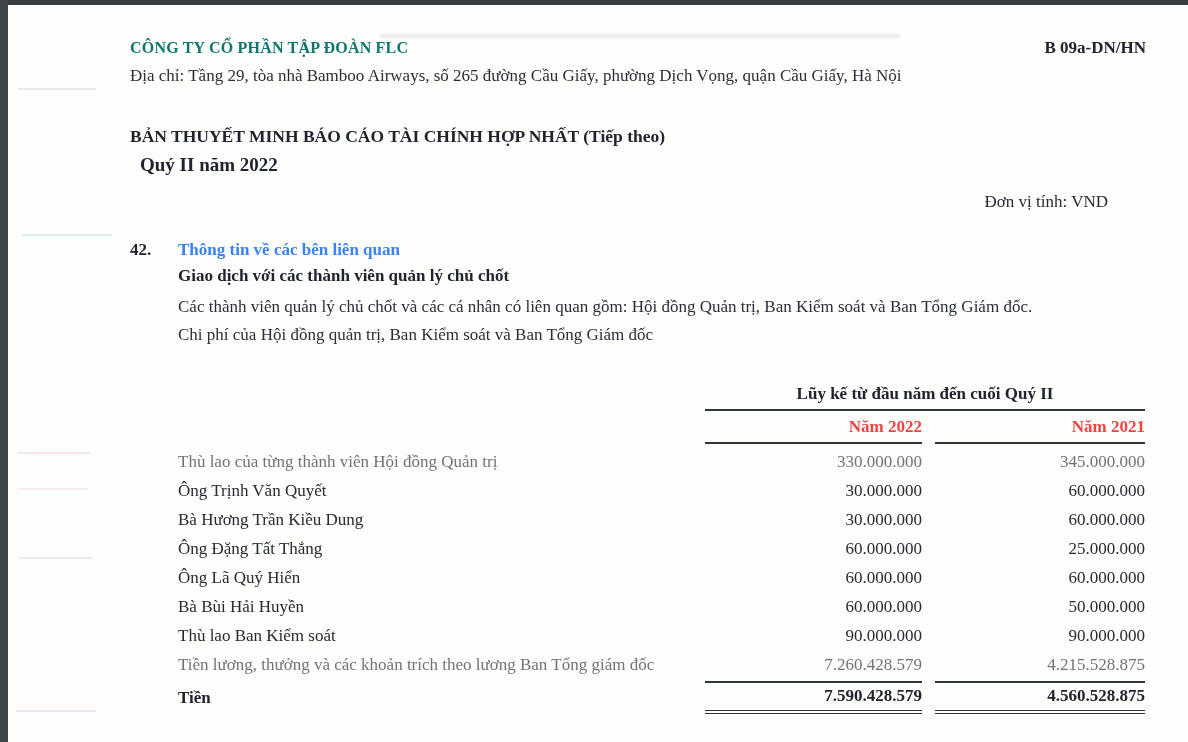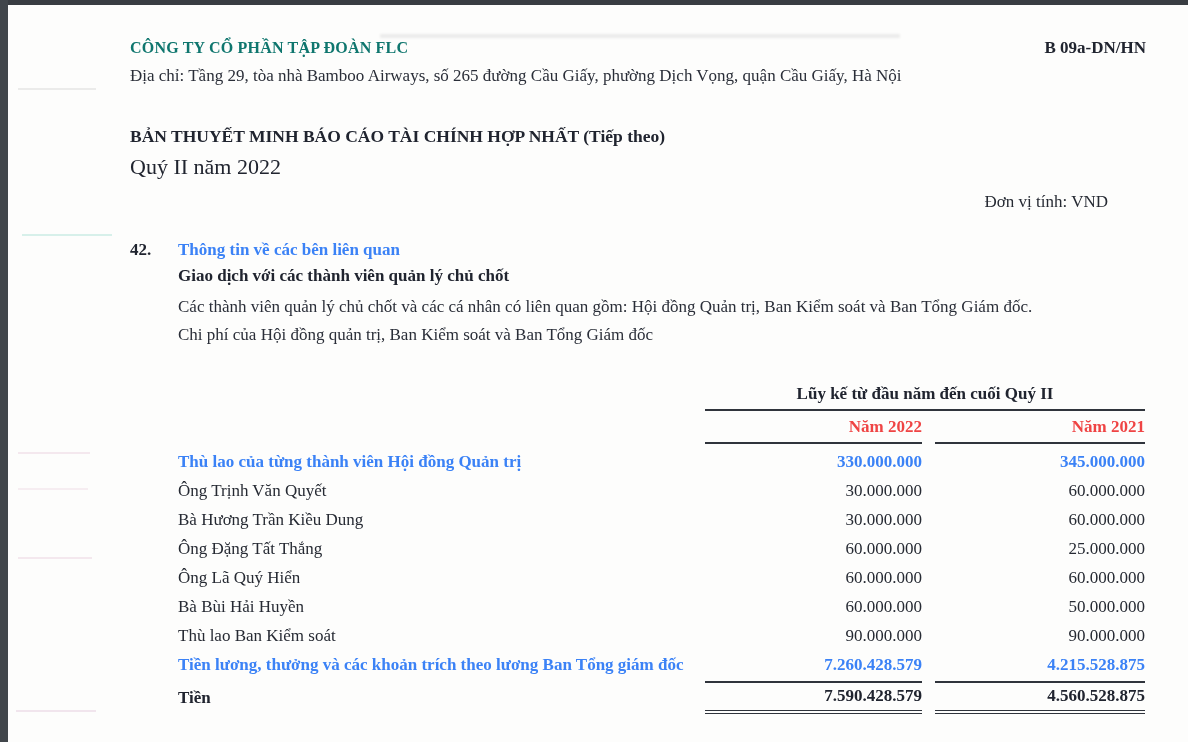--- a/index.html
+++ b/index.html
@@ -42,21 +42,21 @@
   .doc-header {
     position: absolute; left: 130px; top: 38px; width: 1016px;
   }
   .doc-header-row { display: flex; justify-content: space-between; align-items: baseline; }
   .company { font-weight: bold; font-size: 16px; letter-spacing: 0.2px; color: #0f766e; }
   .form-code { font-weight: bold; font-size: 17px; color: #20242f; }
   .address { margin-top: 8px; font-size: 17px; color: #2a2e38; }
 
   .report-title { position: absolute; left: 130px; top: 126px; width: 1016px; }
   .report-title .t1 { font-weight: bold; font-size: 17.5px; color: #20242f; }
-  .report-title .t2 { font-weight: normal; font-size: 22px; margin-top: 7px; color: #20242f; }
+  .report-title .t2 { font-weight: bold; font-size: 19px; margin-top: 7px; color: #20242f; margin-left: 10px; }
 
   .unit-note {
     position: absolute; top: 192px; left: 130px; width: 978px;
     text-align: right; font-size: 17px; color: #262a33;
   }
 
   .section { position: absolute; left: 130px; top: 240px; width: 1016px; }
   .section-head { display: flex; }
   .section-num { width: 48px; font-weight: bold; font-size: 17px; color: #20242f; }
   .section-title { font-weight: bold; font-size: 17px; color: #3b82f6; }
@@ -78,21 +78,21 @@
     border-bottom: 2px solid #30343c;
   }
   .colhead-row { margin-top: 2px; }
   .colhead-row .n1, .colhead-row .n2 {
     font-weight: bold; color: #ef4444;
     padding: 4px 0 5px 0;
     border-bottom: 2px solid #30343c;
   }
   .body-rows { margin-top: 3px; }
   .body-rows .trow { line-height: 29px; }
-  .bold { font-weight: bold; color: #3b82f6; align-items: flex-end; }
+  .bold { font-weight: normal; color: #737373; align-items: flex-end; }
   .total-row { margin-top: 2px; }
   .total-row .lbl { font-weight: bold; color: #20242f; line-height: 29px; padding-top: 2px; }
   .total-row .n1, .total-row .n2 {
     font-weight: bold; color: #20242f;
     border-top: 2px solid #30343c;
     border-bottom: 4px double #30343c;
     padding: 3px 0 4px 0;
   }
 </style>
 </head>

